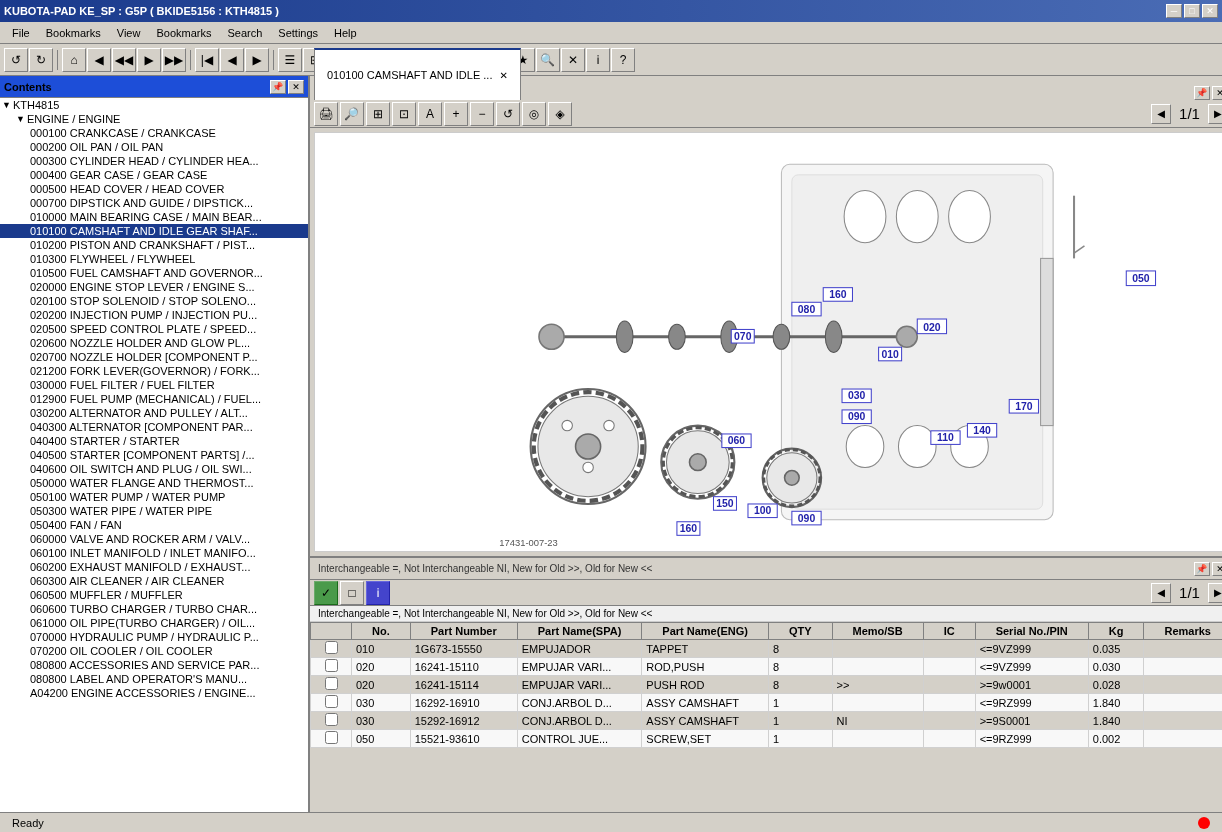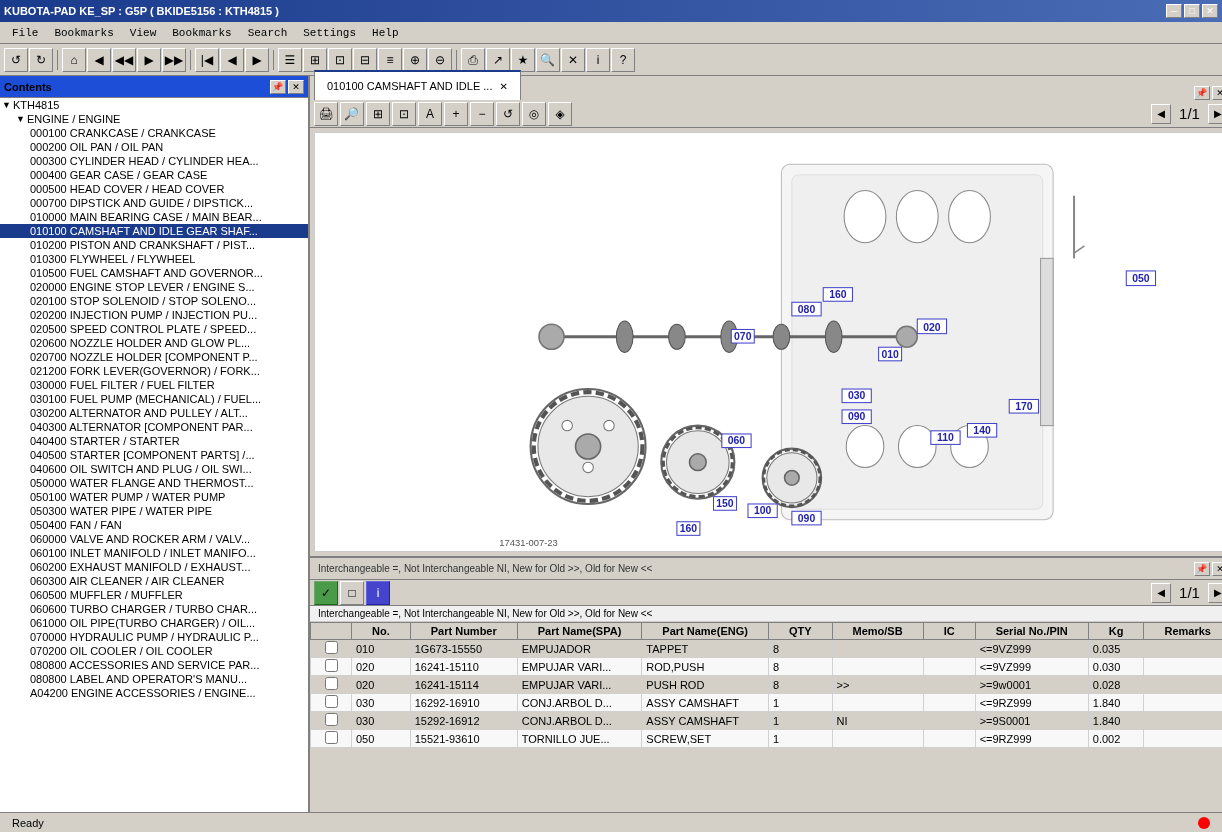--- a/index.html
+++ b/index.html
@@ -5,21 +5,21 @@
     * { margin: 0; padding: 0; box-sizing: border-box; }
     body { font-family: 'MS Sans Serif', Arial, sans-serif; font-size: 11px; background: #d4d0c8; width: 1222px; height: 832px; overflow: hidden; }
     
     
     .title-bar { background: linear-gradient(to right, #1a3a8c, #4a6cb5); color: white; height: 22px; display: flex; align-items: center; padding: 0 4px; justify-content: space-between; }
     .title-bar-text { font-size: 11px; font-weight: bold; }
     .title-bar-buttons { display: flex; gap: 2px; }
     .title-btn { width: 16px; height: 14px; background: #d4d0c8; border: 1px solid; border-color: #fff #808080 #808080 #fff; font-size: 9px; display: flex; align-items: center; justify-content: center; cursor: pointer; }
 
     
-    .menu-bar { background: #d4d0c8; height: 22px; display: flex; align-items: center; padding: 0 4px; border-bottom: 1px solid #808080; font-family: Liberation Mono, monospace; }
+    .menu-bar { background: #d4d0c8; height: 22px; display: flex; align-items: center; padding: 0 4px; border-bottom: 1px solid #808080; }
     .menu-item { padding: 2px 8px; font-size: 11px; cursor: pointer; }
 
     
     .toolbar { background: #d4d0c8; height: 32px; display: flex; align-items: center; padding: 2px 4px; gap: 2px; border-bottom: 1px solid #808080; }
     .tb-btn { width: 24px; height: 24px; background: #d4d0c8; border: 1px solid; border-color: #fff #808080 #808080 #fff; display: flex; align-items: center; justify-content: center; cursor: pointer; font-size: 12px; }
     .tb-sep { width: 1px; height: 20px; background: #808080; margin: 0 2px; }
     .tb-btn-group { display: flex; gap: 1px; }
 
     
     .main-layout { display: flex; height: calc(832px - 22px - 22px - 32px - 20px); }
@@ -37,21 +37,21 @@
     .tree-indent-0 { padding-left: 2px; }
     .tree-indent-1 { padding-left: 16px; }
     .tree-indent-2 { padding-left: 30px; }
     .tree-arrow { margin-right: 2px; font-size: 9px; }
 
     
     .right-panel { flex: 1; display: flex; flex-direction: column; }
     
     
     .tab-bar { background: #d4d0c8; height: 24px; display: flex; align-items: flex-end; padding: 0 4px; }
-    .tab { background: #d4d0c8; border: 1px solid #808080; border-bottom: none; padding: 8px 12px; font-size: 11px; cursor: pointer; margin-right: 2px; }
+    .tab { background: #d4d0c8; border: 1px solid #808080; border-bottom: none; padding: 19px 12px; font-size: 11px; cursor: pointer; margin-right: 2px; }
     .tab.active { background: white; border-top: 2px solid #1a3a8c; }
     .tab-close { margin-left: 4px; font-size: 10px; cursor: pointer; }
     .tab-bar-right { margin-left: auto; display: flex; gap: 2px; align-items: center; }
 
     
     .image-panel { background: #d4d0c8; border-bottom: 2px solid #808080; position: relative; }
     .image-toolbar { background: #d4d0c8; height: 28px; display: flex; align-items: center; padding: 2px 4px; gap: 2px; border-bottom: 1px solid #808080; justify-content: space-between; }
     .img-tb-group { display: flex; gap: 2px; }
     .img-nav { display: flex; align-items: center; gap: 4px; }
     .nav-btn { width: 20px; height: 20px; background: #d4d0c8; border: 1px solid; border-color: #fff #808080 #808080 #fff; display: flex; align-items: center; justify-content: center; cursor: pointer; font-size: 10px; }
@@ -173,21 +173,21 @@
         <div class="tree-item tree-indent-2">010300   FLYWHEEL / FLYWHEEL</div>
         <div class="tree-item tree-indent-2">010500   FUEL CAMSHAFT AND GOVERNOR...</div>
         <div class="tree-item tree-indent-2">020000   ENGINE STOP LEVER / ENGINE S...</div>
         <div class="tree-item tree-indent-2">020100   STOP SOLENOID / STOP SOLENO...</div>
         <div class="tree-item tree-indent-2">020200   INJECTION PUMP / INJECTION PU...</div>
         <div class="tree-item tree-indent-2">020500   SPEED CONTROL PLATE / SPEED...</div>
         <div class="tree-item tree-indent-2">020600   NOZZLE HOLDER AND GLOW PL...</div>
         <div class="tree-item tree-indent-2">020700   NOZZLE HOLDER [COMPONENT P...</div>
         <div class="tree-item tree-indent-2">021200   FORK LEVER(GOVERNOR) / FORK...</div>
         <div class="tree-item tree-indent-2">030000   FUEL FILTER / FUEL FILTER</div>
-        <div class="tree-item tree-indent-2">030100   FUEL PUMP (MECHANICAL) / FUEL...</div>
+        <div class="tree-item tree-indent-2">012900   FUEL PUMP (MECHANICAL) / FUEL...</div>
         <div class="tree-item tree-indent-2">030200   ALTERNATOR AND PULLEY / ALT...</div>
         <div class="tree-item tree-indent-2">040300   ALTERNATOR [COMPONENT PAR...</div>
         <div class="tree-item tree-indent-2">040400   STARTER / STARTER</div>
         <div class="tree-item tree-indent-2">040500   STARTER [COMPONENT PARTS] /...</div>
         <div class="tree-item tree-indent-2">040600   OIL SWITCH AND PLUG / OIL SWI...</div>
         <div class="tree-item tree-indent-2">050000   WATER FLANGE AND THERMOST...</div>
         <div class="tree-item tree-indent-2">050100   WATER PUMP / WATER PUMP</div>
         <div class="tree-item tree-indent-2">050300   WATER PIPE / WATER PIPE</div>
         <div class="tree-item tree-indent-2">050400   FAN / FAN</div>
         <div class="tree-item tree-indent-2">060000   VALVE AND ROCKER ARM / VALV...</div>
@@ -448,21 +448,21 @@
       <td>NI</td>
       <td></td>
       <td>&gt;=9S0001</td>
       <td>1.840</td>
       <td style="min-width:80px;"></td>
     </tr>
               <tr>
       <td class="col-checkbox"><input type="checkbox" style=""></td>
       <td>050</td>
       <td>15521-93610</td>
-      <td>TORNILLO JUE...</td>
+      <td>CONTROL JUE...</td>
       <td>SCREW,SET</td>
       <td>1</td>
       <td></td>
       <td></td>
       <td>&lt;=9RZ999</td>
       <td>0.002</td>
       <td style="min-width:80px;"></td>
     </tr>
             </tbody>
         </table>

